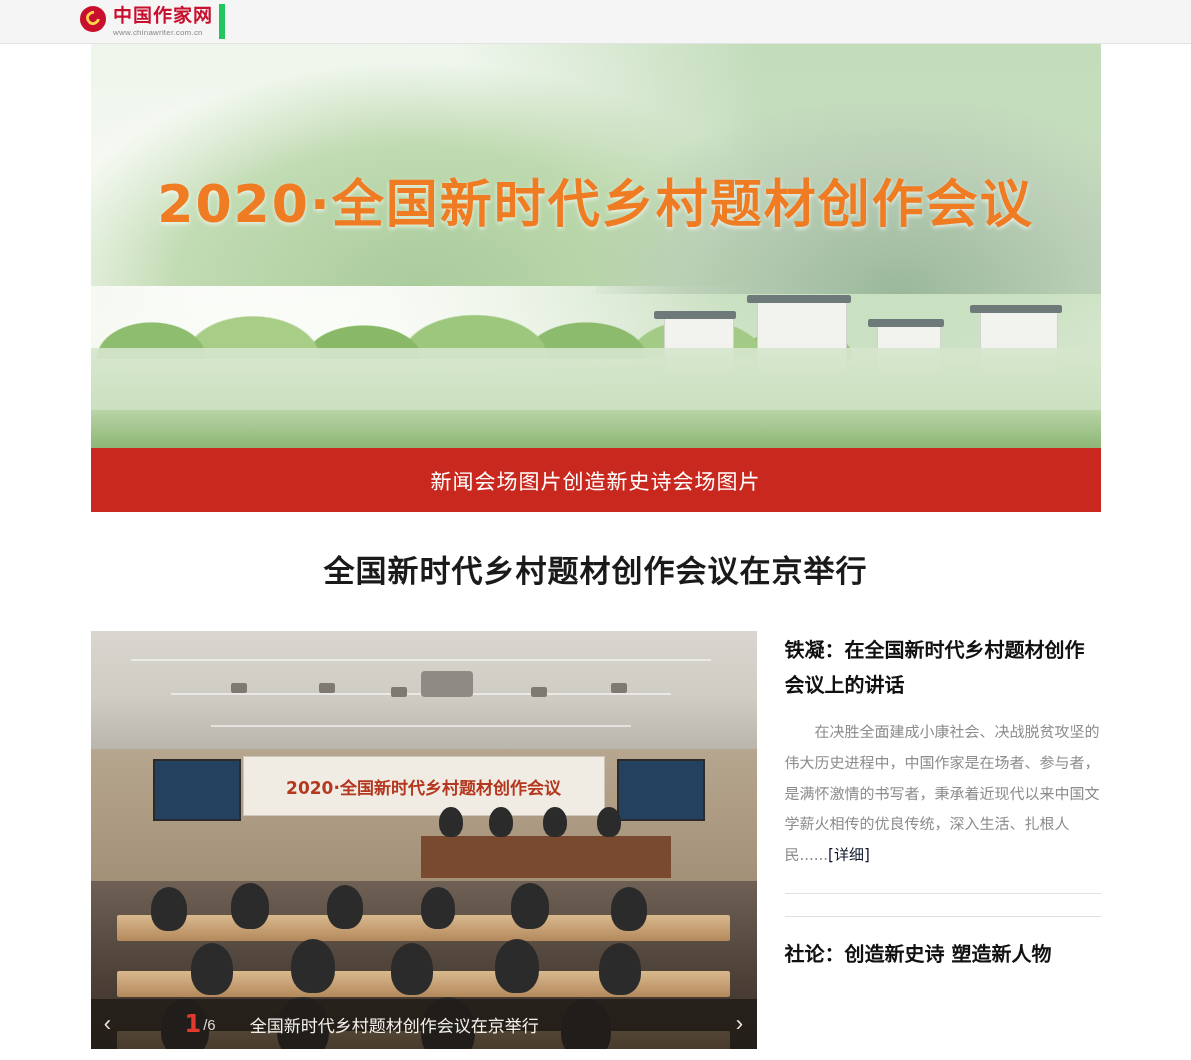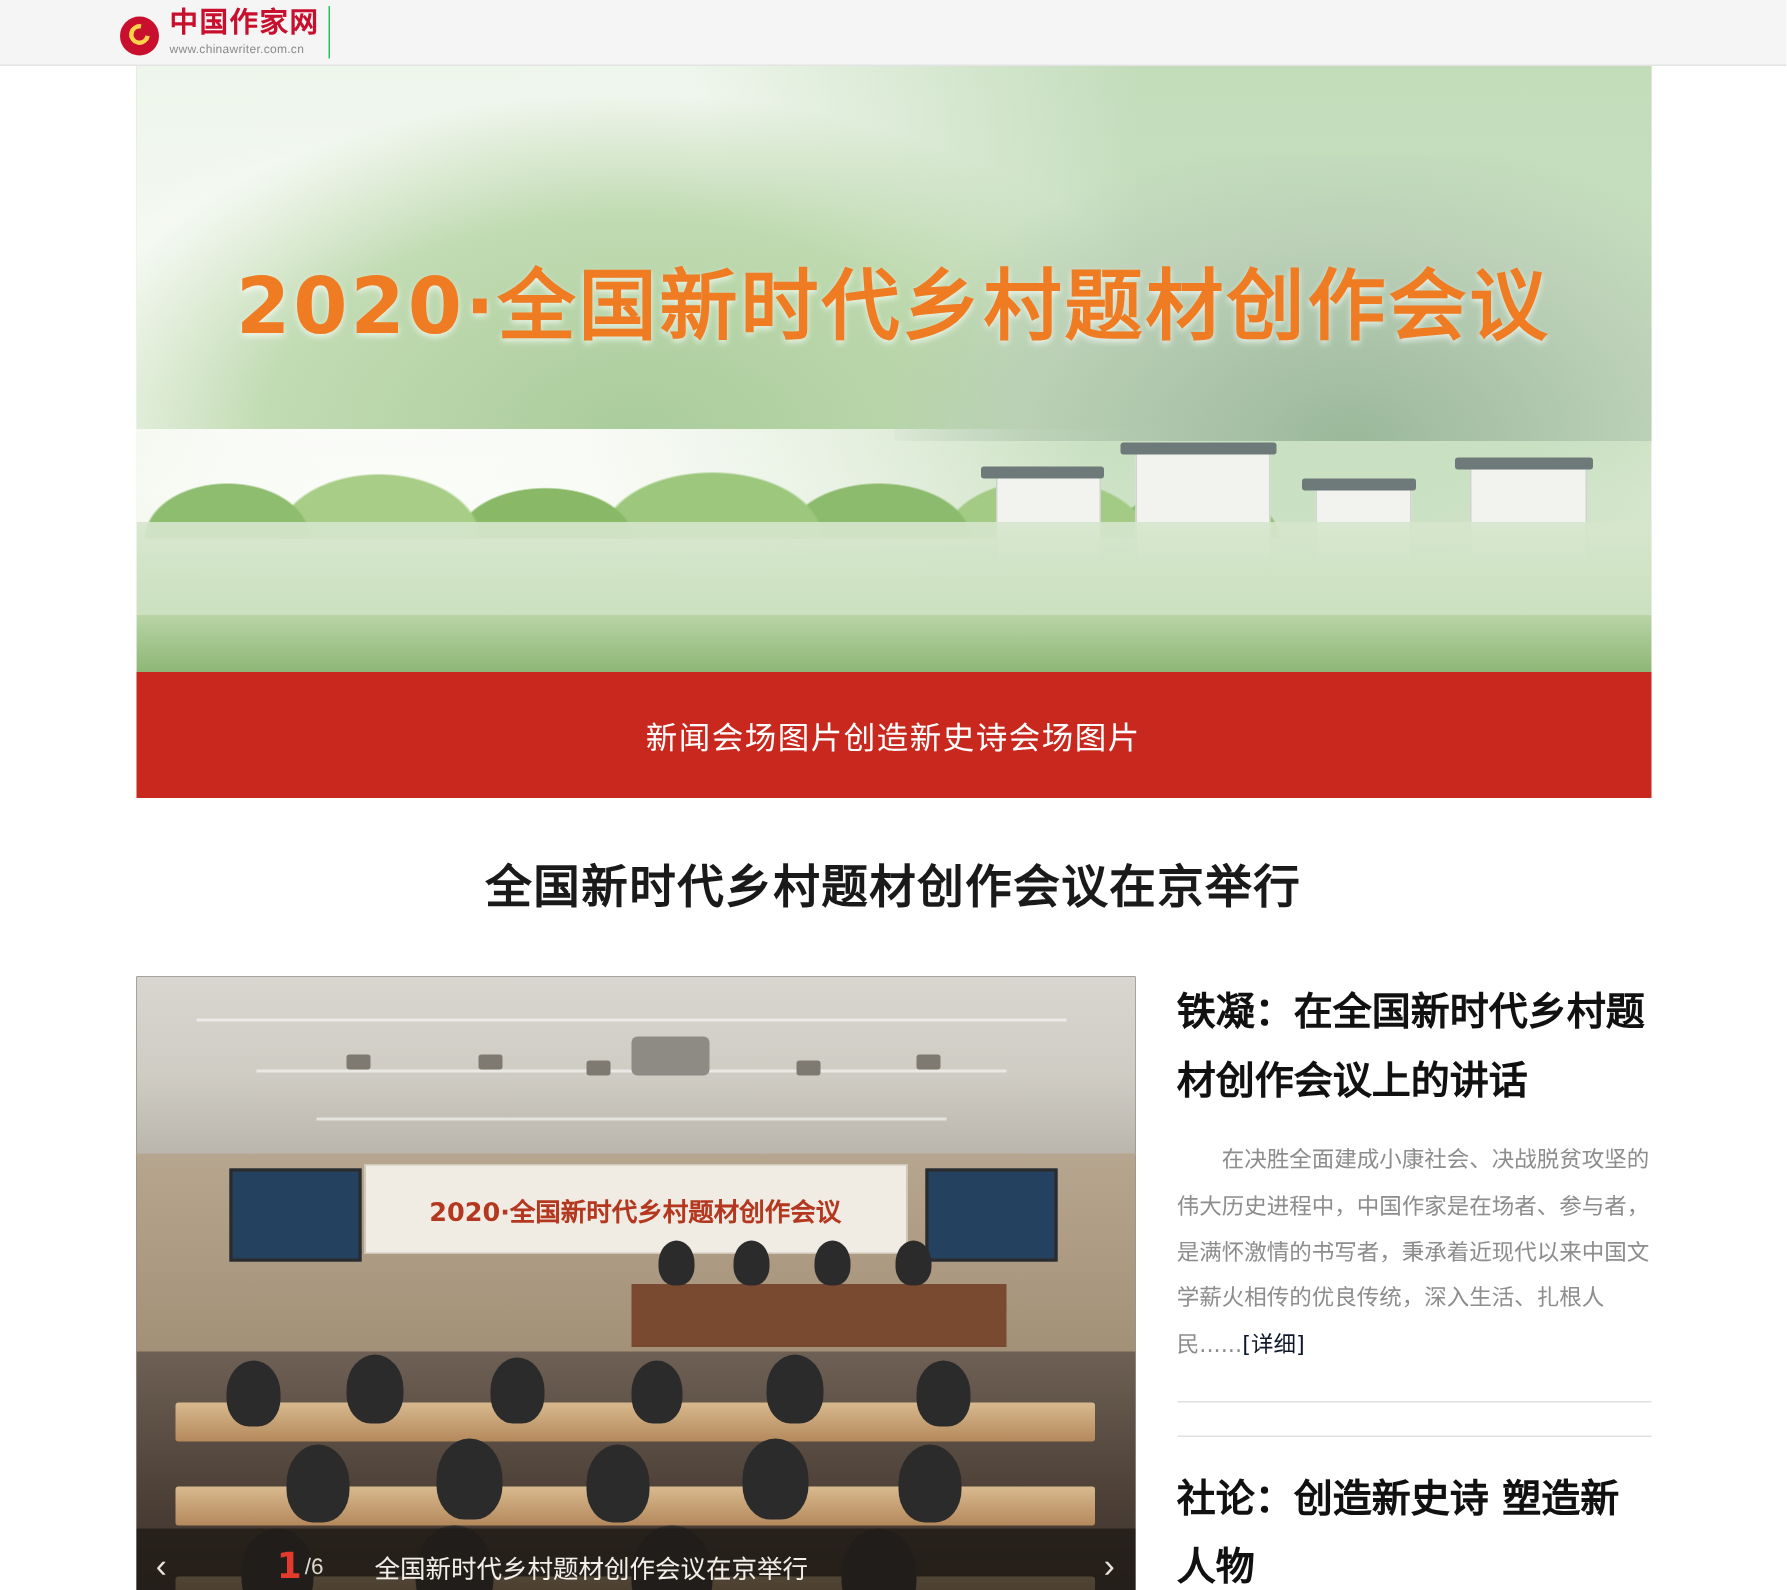--- a/index.html
+++ b/index.html
@@ -20,24 +20,24 @@
     height: 44px;
     background: #f5f5f5;
     border-bottom: 1px solid #e3e3e3;
     display: flex;
     align-items: center;
     box-sizing: border-box;
   }
   .logo-wrap {
     margin-left: 76px;
     display: flex;
-    align-items: flex-end;
+    align-items: flex-start;
     gap: 7px;
     padding: 2px 6px 2px 4px;
-    border-right: 1px solid #22c55e;
+    border-right: 6px solid #22c55e;
   }
   .logo-mark {
     width: 26px;
     height: 26px;
     border-radius: 50%;
     background: #c8102e;
     position: relative;
     flex: none;
   }
   .logo-mark::after {
@@ -156,21 +156,21 @@
     font-weight: bold;
     color: #ef7b22;
     letter-spacing: 2px;
     font-family: "DejaVu Sans", "Liberation Sans", sans-serif;
     text-shadow: 0 2px 4px rgba(255,255,255,0.7);
     white-space: nowrap;
   }
 
   
   .nav {
-    height: 84px;
+    height: 64px;
     background: #c8281d;
     display: flex;
     align-items: center;
     justify-content: center;
   }
   .nav-item {
     color: #ffffff;
     font-size: 21px;
     letter-spacing: 1px;
     font-family: "DejaVu Sans", "Liberation Sans", sans-serif;
@@ -270,21 +270,21 @@
     font-family: "DejaVu Sans", "Liberation Sans", sans-serif;
   }
   .slide-total { font-size: 15px; color: #ddd8d2; margin-left: 2px; }
   .slide-caption {
     font-size: 17px; color: #f2efe9; margin-left: 34px;
     font-family: "DejaVu Sans", "Liberation Sans", sans-serif;
   }
 
   
   .news-title {
-    font-size: 26px;
+    font-size: 20px;
     font-weight: bold;
     color: #111;
     line-height: 1.75;
     font-family: "DejaVu Sans", "Liberation Sans", sans-serif;
     cursor: pointer;
   }
   .news-summary {
     margin-top: 14px;
     font-size: 15px;
     line-height: 2.05;

